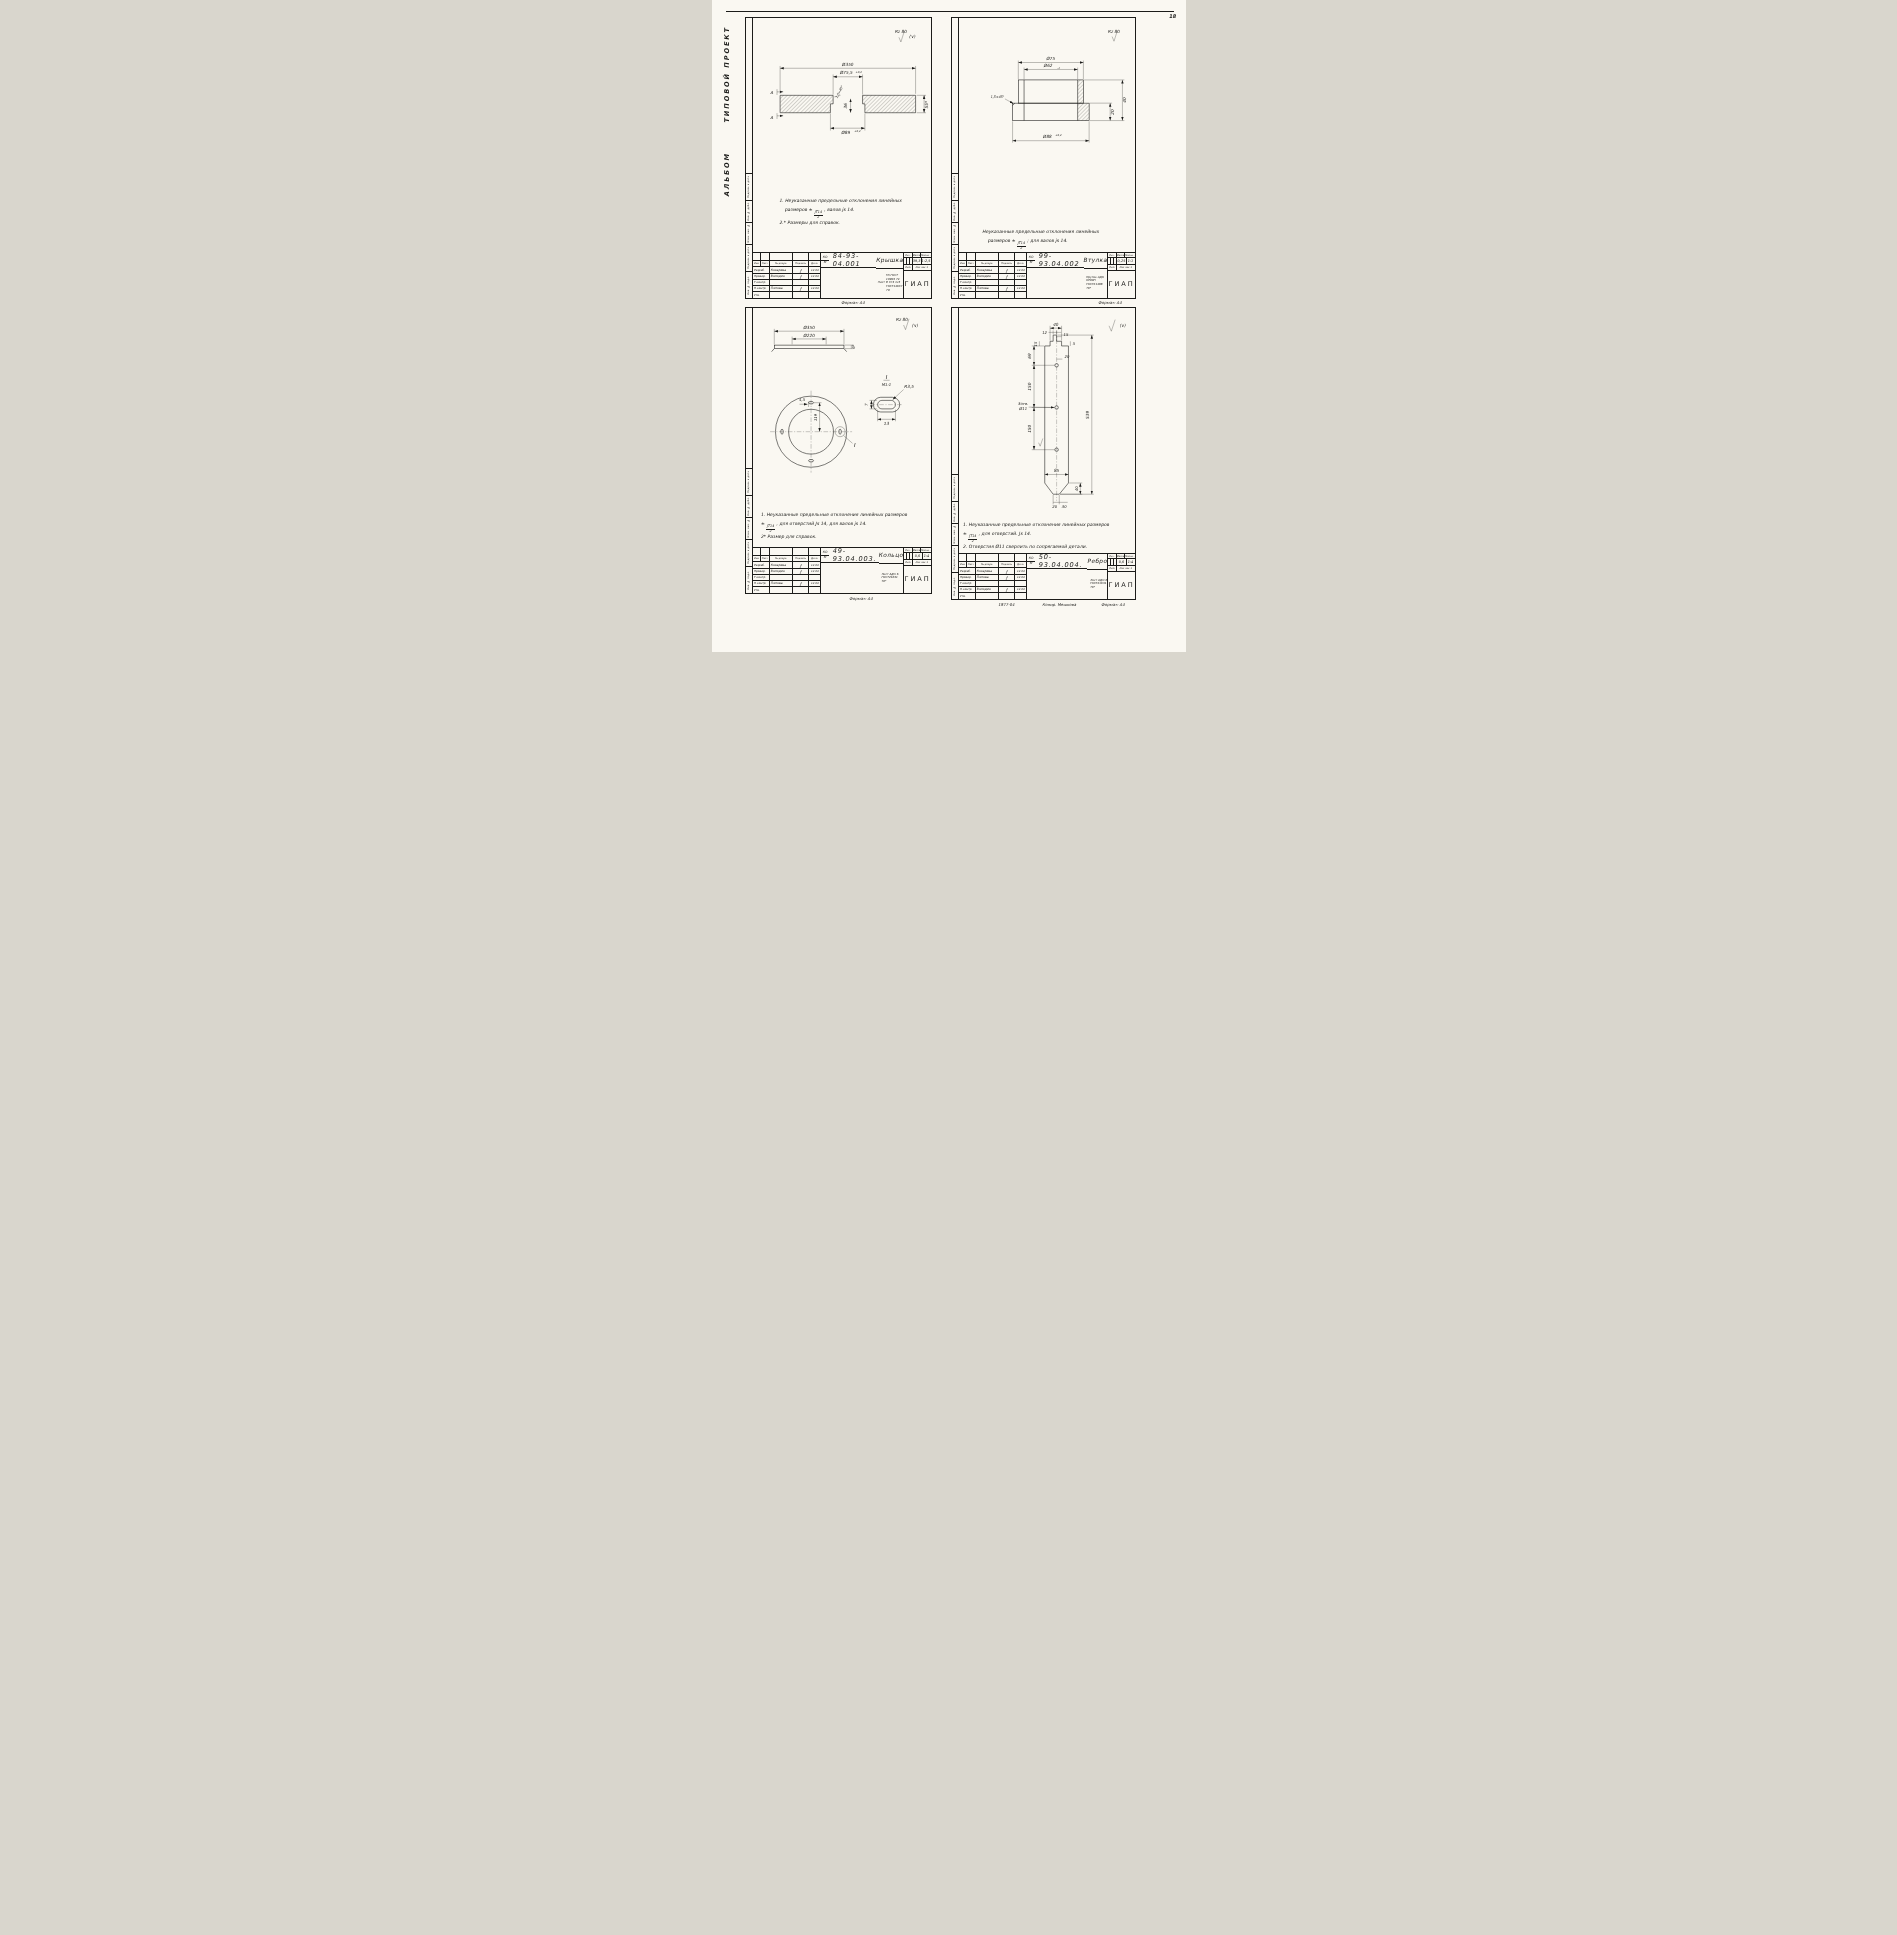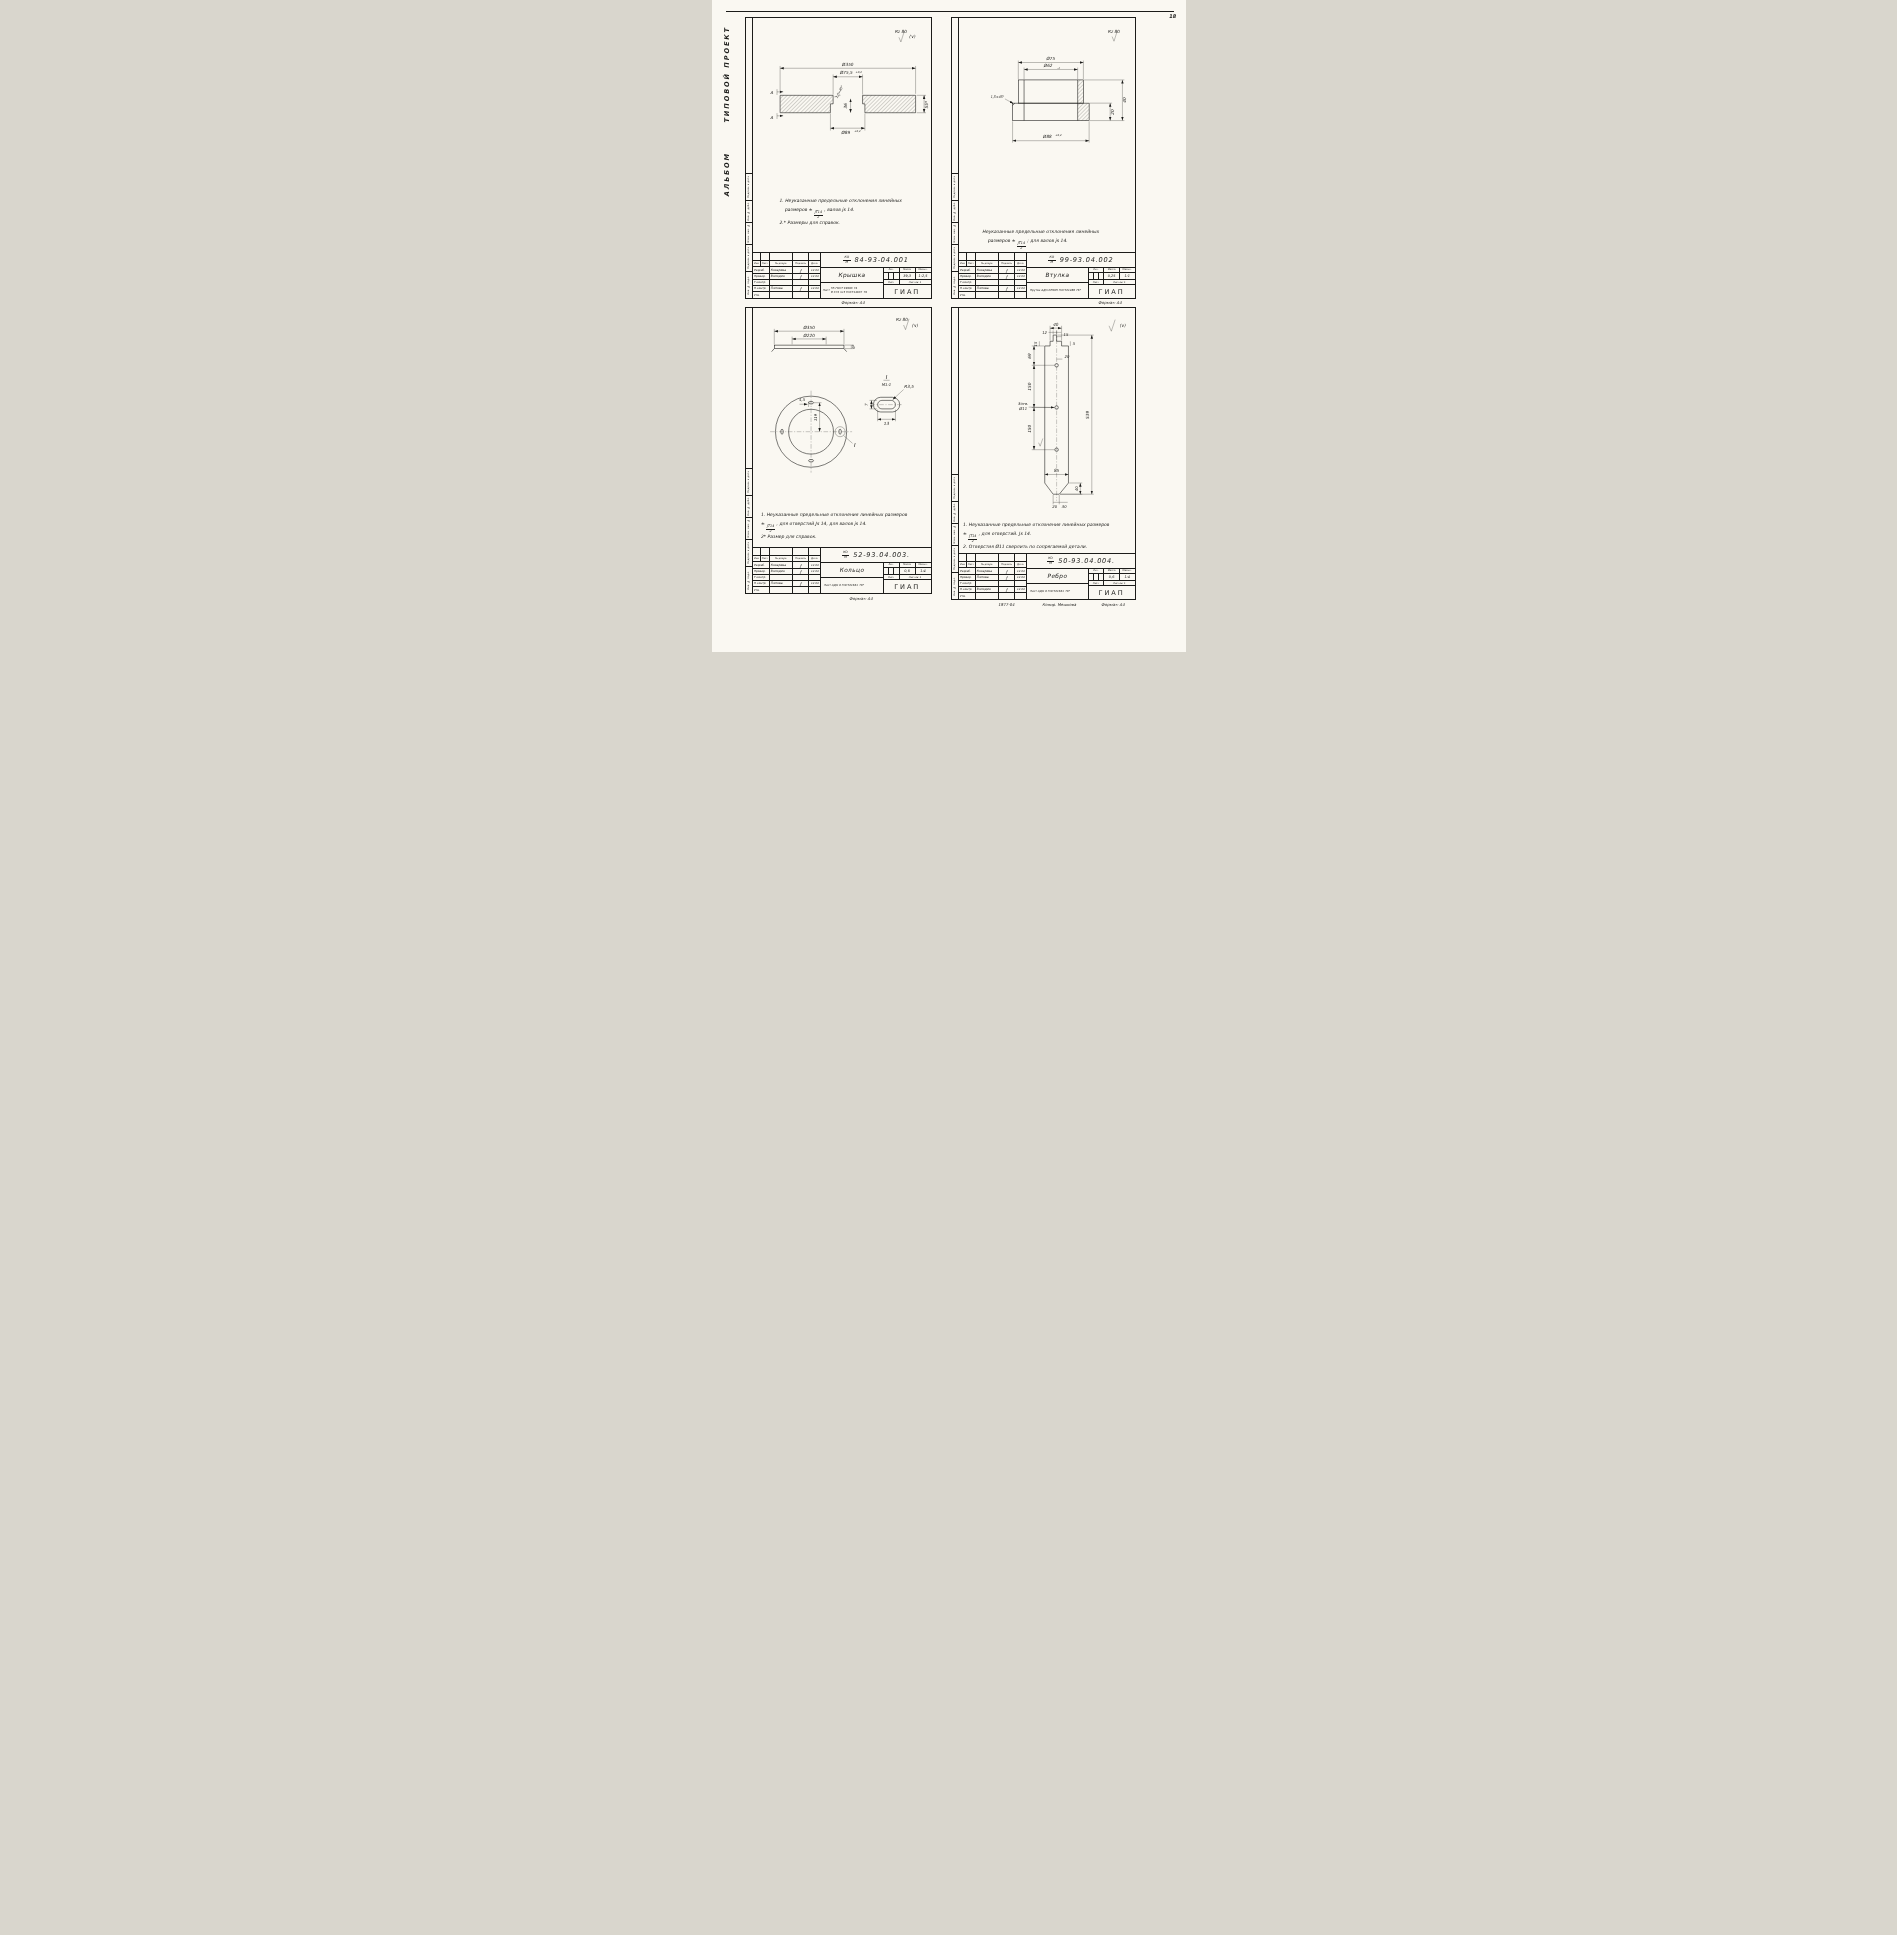--- a/index.html
+++ b/index.html
@@ -27,21 +27,21 @@
   .tb-chg i:nth-child(1){width:7.7px}.tb-chg i:nth-child(2){width:9.3px}.tb-chg i:nth-child(3){width:23.6px}.tb-chg i:nth-child(4){width:15.5px}.tb-chg i:nth-child(5){width:11.6px;border-right:none}
   .tb-row{height:6.2px;display:flex;border-bottom:0.4px solid var(--ink);align-items:center;}
   .tb-row:last-child{border-bottom:none;}
   .tb-head span{font-size:2.4px;text-align:center;border-right:0.4px solid var(--ink);height:100%;display:flex;align-items:center;justify-content:center;}
   .tb-head span:nth-child(1){width:7.7px}.tb-head span:nth-child(2){width:9.3px}.tb-head span:nth-child(3){width:23.6px}.tb-head span:nth-child(4){width:15.5px}.tb-head span:nth-child(5){width:11.6px;border-right:none}
   .prow span{height:100%;display:flex;align-items:center;border-right:0.4px solid var(--ink);padding-left:0.8px;}
   .prow .r1{width:17px;font-size:2.8px;font-style:italic;}
   .prow .r2{width:23.6px;font-size:3.1px;font-style:italic;}
   .prow .r3{width:15.5px;font-size:3.9px;font-style:italic;justify-content:center;}
   .prow .r4{width:11.6px;font-size:2.7px;font-style:italic;border-right:none;justify-content:center;}
-  .tb-main{flex:1;display:flex;flex-direction:column;}
+  .tb-main{flex:1;display:flex;flex-direction:row;}
   .tb-doc{height:14.7px;border-bottom:0.8px solid var(--ink);display:flex;align-items:center;justify-content:center;gap:3.9px;}
   .code{display:inline-flex;flex-direction:column;align-items:center;font-size:3.1px;font-style:italic;line-height:1.1;}
   .code b{font-weight:400;}
   .code b:first-child{border-bottom:0.4px solid var(--ink);padding:0 1.5px 0.4px;}
   .docnum{font-size:6.6px;font-style:italic;letter-spacing:0.8px;}
   .tb-low{flex:1;display:flex;}
   .tb-mid{flex:1.32;border-right:0.8px solid var(--ink);display:flex;flex-direction:column;}
   .tb-name{height:15.5px;border-bottom:0.4px solid var(--ink);display:flex;align-items:center;justify-content:center;font-size:5.8px;font-style:italic;letter-spacing:0.4px;}
   .tb-mat{flex:1;display:flex;align-items:center;font-size:2.8px;font-style:italic;line-height:1.35;}
   .matlab{padding:0 1.2px 0 1.5px;}
@@ -547,21 +547,21 @@
             <span class="r3"></span>
             <span class="r4"></span>
           </div>
       </div>
       <div class="tb-main">
         <div class="tb-doc">
           <span class="code">
               <b>КО</b>
               <b>М</b>
             </span>
-          <span class="docnum">52-93.04.003.</span>
+          <span class="docnum">49-93.04.003.</span>
         </div>
         <div class="tb-low">
           <div class="tb-mid">
             <div class="tb-name">Кольцо</div>
             <div class="tb-mat">
                 <span class="matlab"></span>
                 <span class="matlines">
                   <span>Лист АДО-6 ГОСТ21631-76*</span>
                   <span></span>
                 </span>

